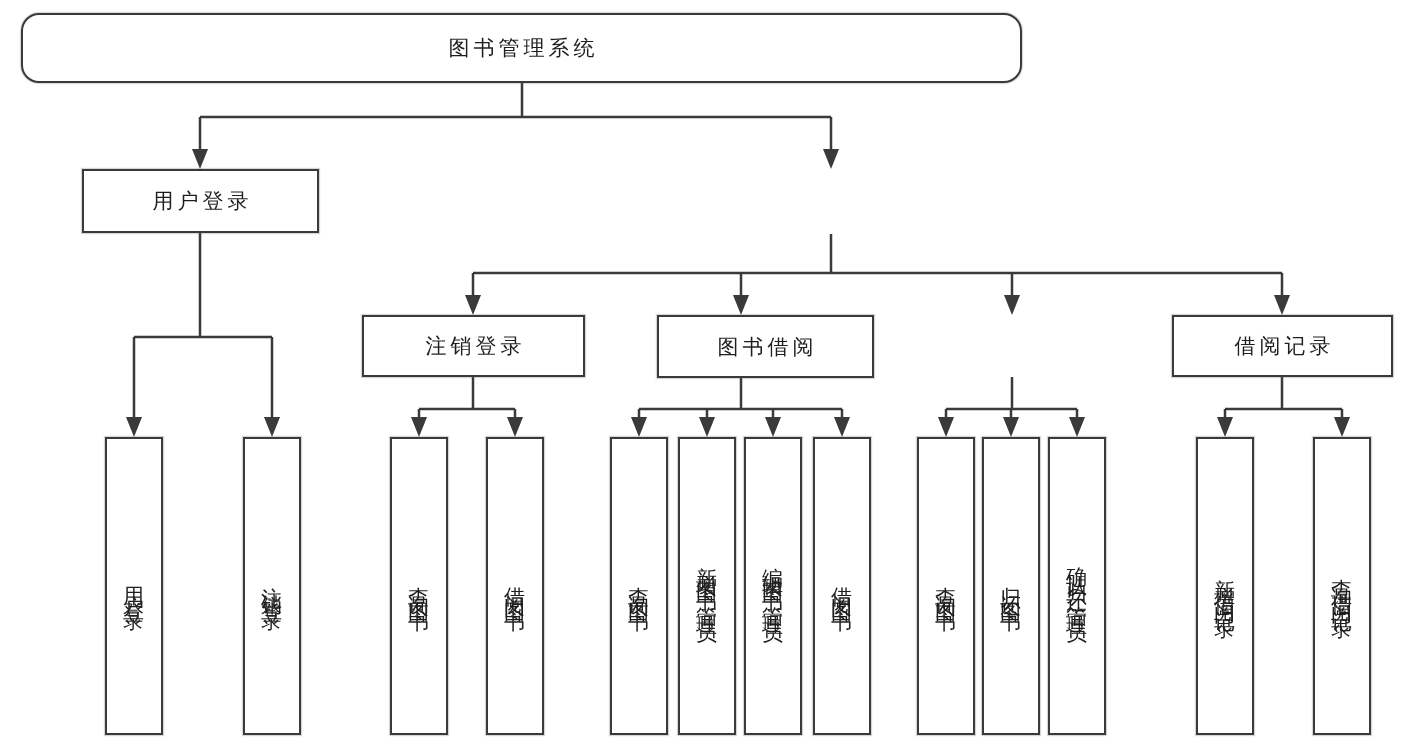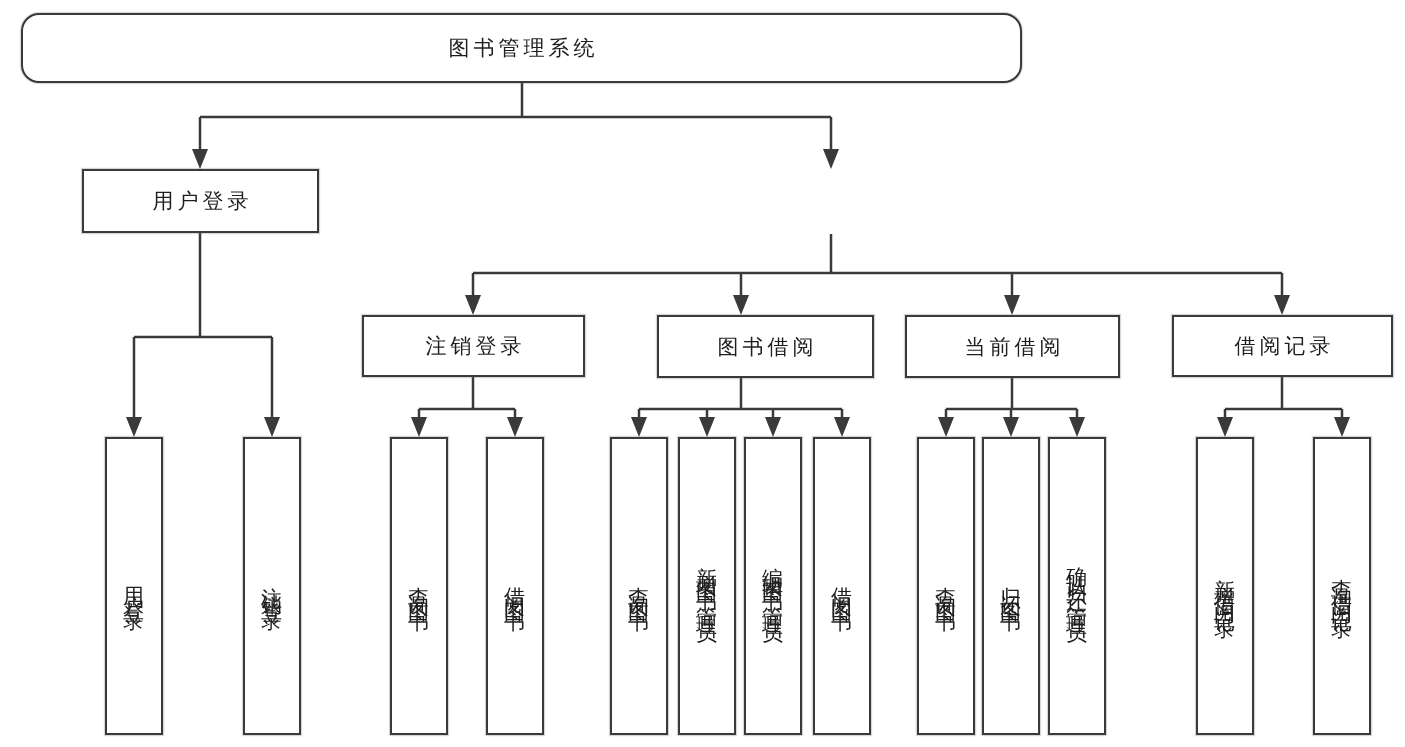--- a/index.html
+++ b/index.html
@@ -93,21 +93,20 @@
     <polygon points="1217,417 1233,417 1225,437"></polygon>
     <polygon points="1334,417 1350,417 1342,437"></polygon>
   </svg>
 
   <div class="box hbox" style="left:21px; top:13px; width:1001px; height:70px;border-radius:18px;">图书管理系统</div>
 
   <div class="box hbox" style="left:82px; top:169px; width:237px; height:64px;">用户登录</div>
 
   <div class="box hbox" style="left:362px; top:315px; width:223px; height:62px;">注销登录</div>
   <div class="box hbox" style="left:633px; top:315px; width:217px; height:63px;margin-left:24px;">图书借阅</div>
-  <div class="box hbox" style="left:905px; top:315px; width:215px; height:63px;">当前借阅</div>
   <div class="box hbox" style="left:1172px; top:315px; width:221px; height:62px;">借阅记录</div>
 
   <div class="box vbox" style="left:105px; top:437px; width:58px; height:298px;">用户登录</div>
   <div class="box vbox" style="left:243px; top:437px; width:58px; height:298px;">注销登录</div>
 
   <div class="box vbox" style="left:390px; top:437px; width:58px; height:298px;">查询图书</div>
   <div class="box vbox" style="left:486px; top:437px; width:58px; height:298px;">借阅图书</div>
 
   <div class="box vbox" style="left:610px; top:437px; width:58px; height:298px;">查询图书</div>
   <div class="box vbox" style="left:678px; top:437px; width:58px; height:298px;">新增图书（管理员）</div>

